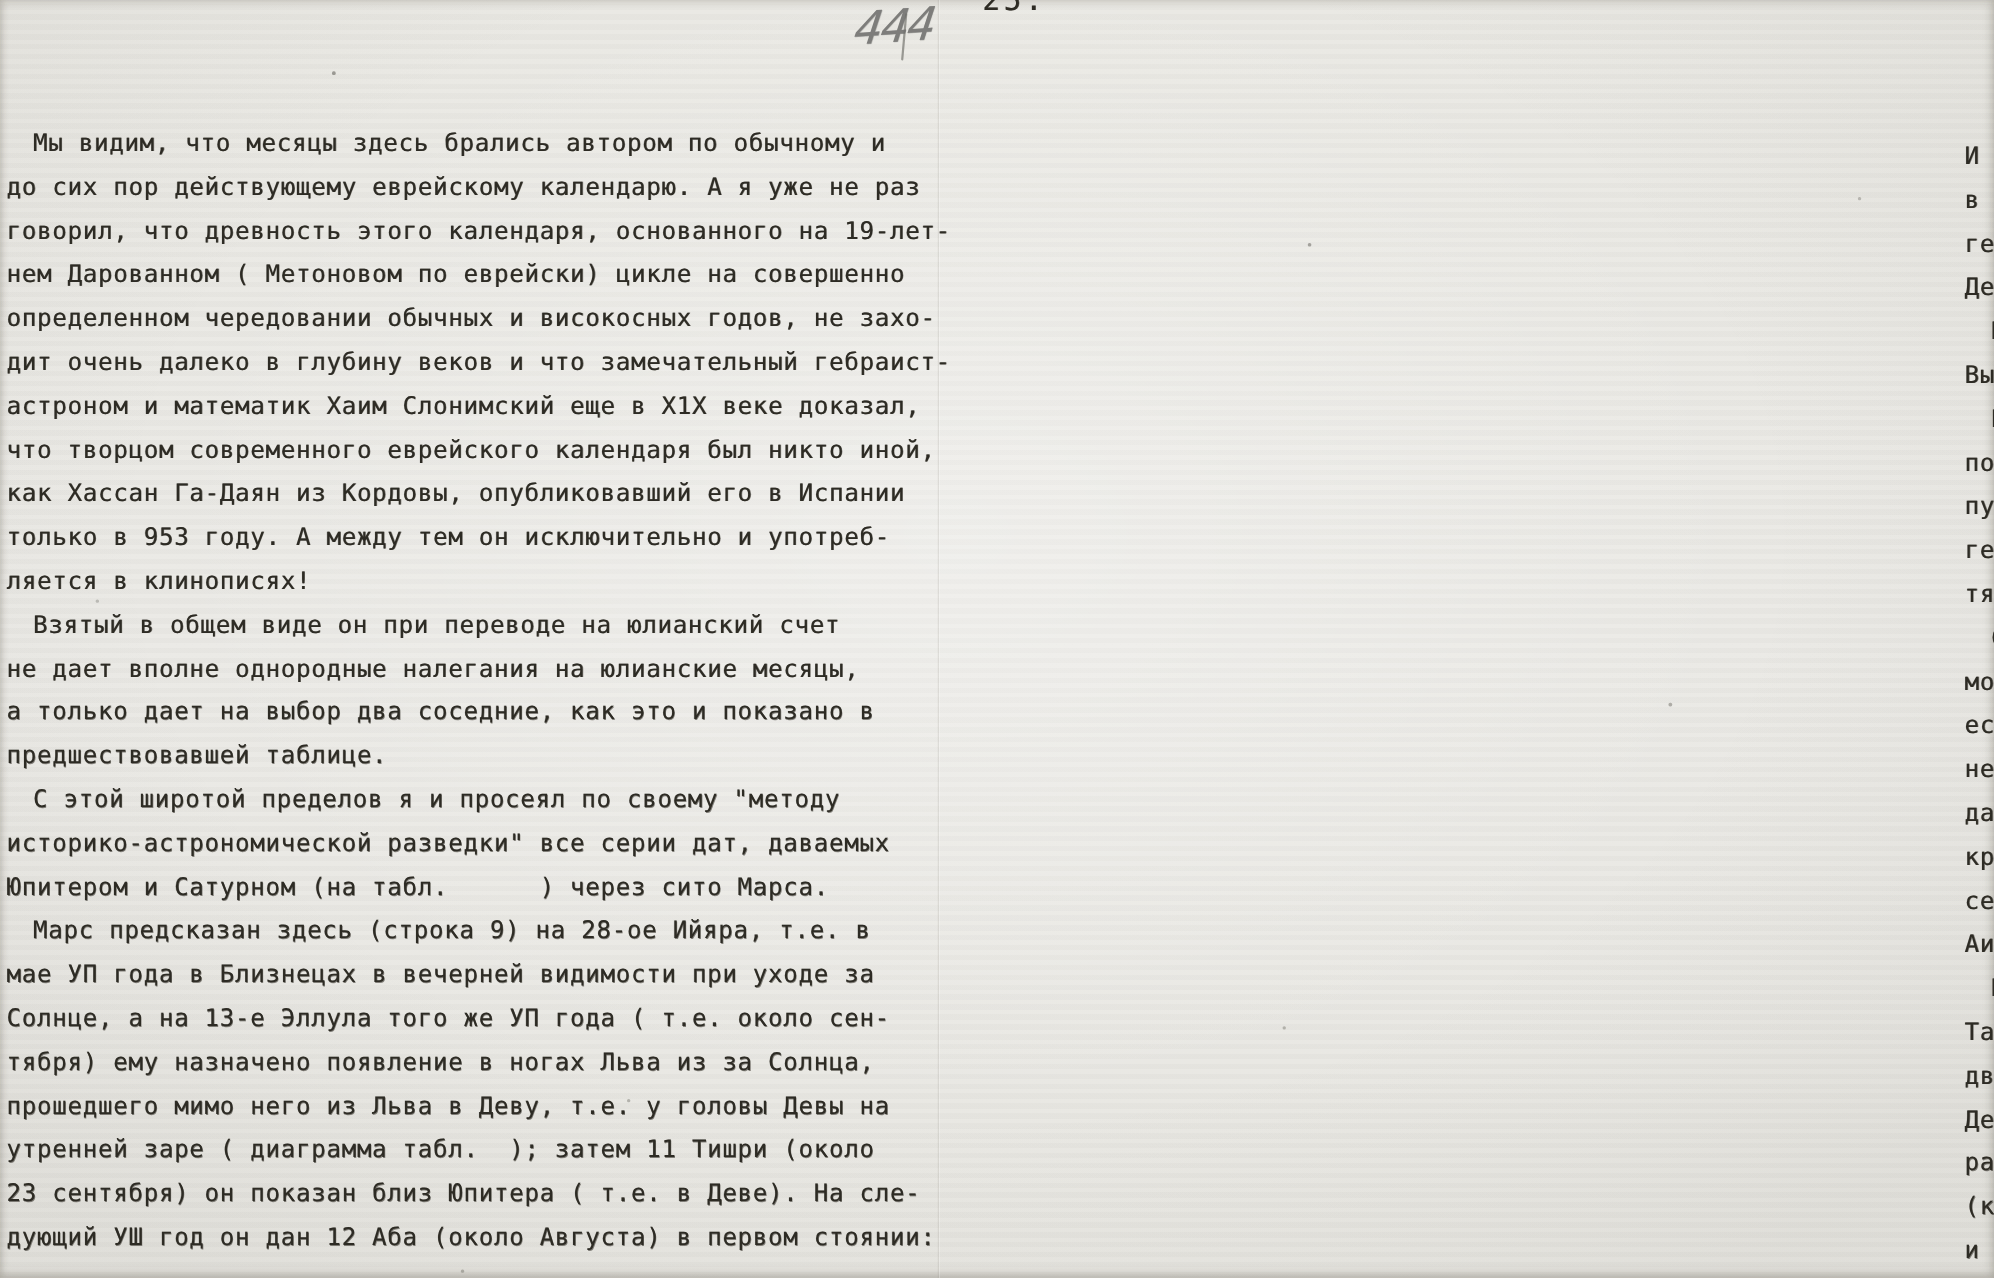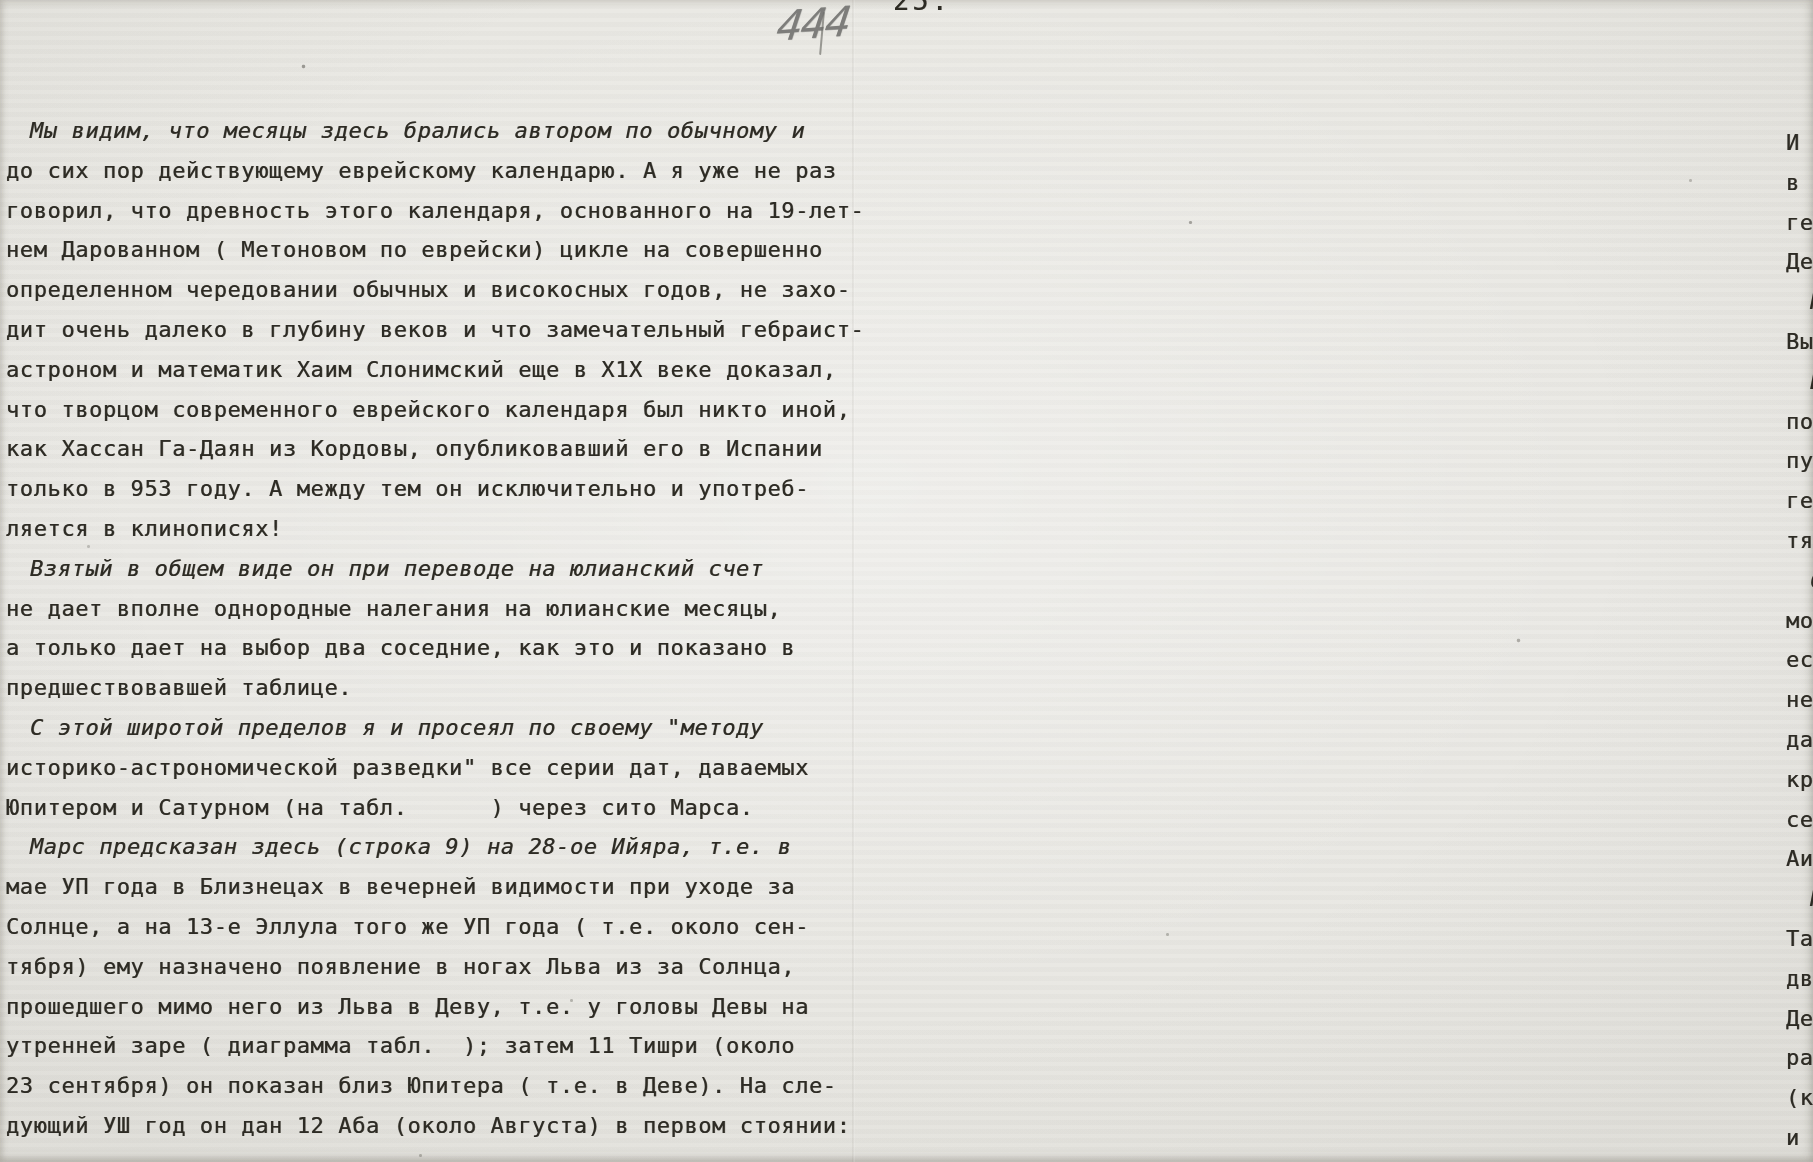--- a/index.html
+++ b/index.html
@@ -44,21 +44,20 @@
     letter-spacing: 0.6px;
     white-space: pre;
     text-shadow: 0.5px 0.4px 0.6px rgba(43,40,32,0.55), -0.3px 0 0.5px rgba(43,40,32,0.30);
   }
   .text-block .line {
     height: 39.8px;
     line-height: 39.8px;
   }
   .text-block .line.indent {
     padding-left: 24px;
-    font-style: italic;
   }
   #left-text  { left: 6px;   top: 111px; width: 900px; }
   #right-text { left: 933px; top: 123px; width: 860px; }
 
   .handwritten {
     position: absolute;
     font-family: "DejaVu Sans", sans-serif;
     font-style: italic;
     color: #6f6f6d;
     letter-spacing: -2px;

